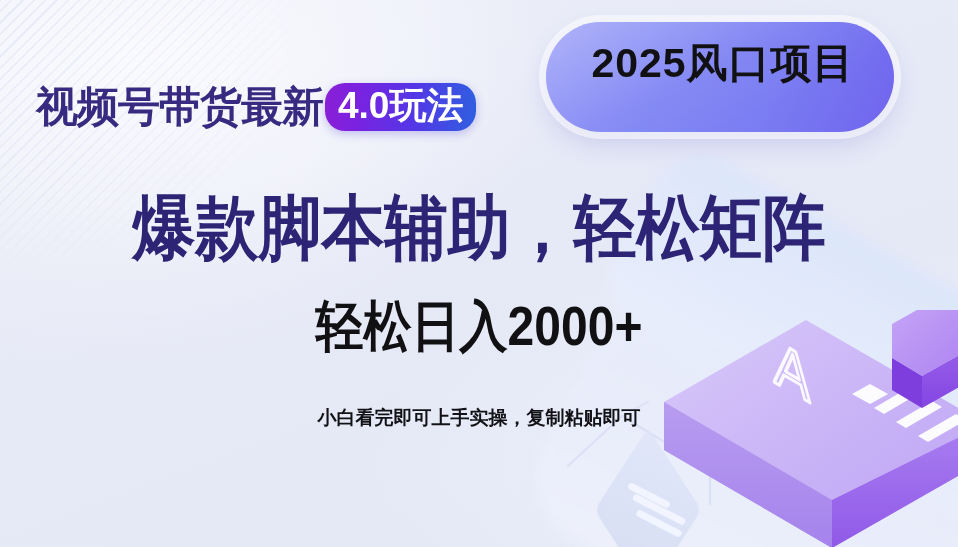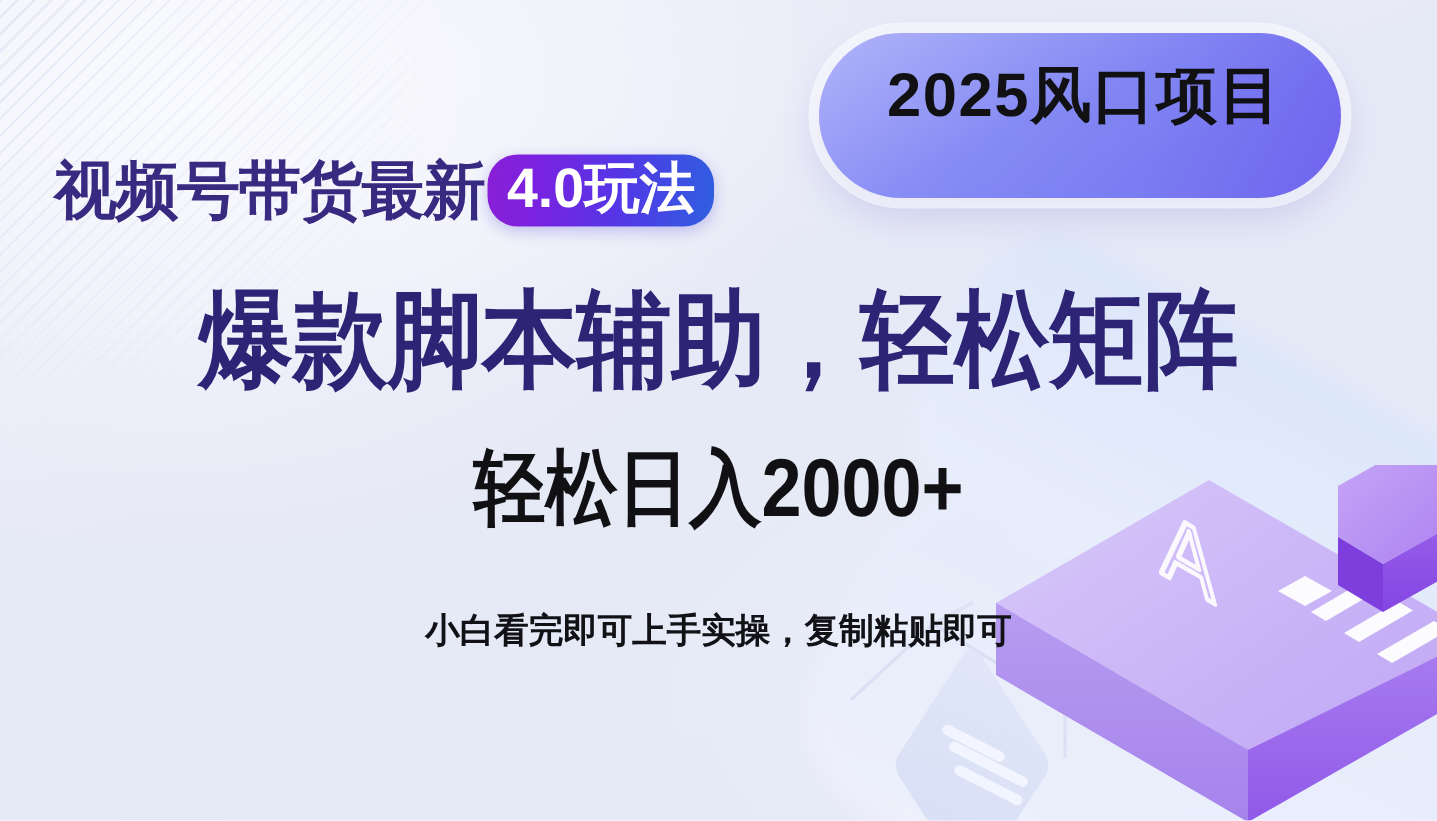--- a/index.html
+++ b/index.html
@@ -152,21 +152,20 @@
     white-space: nowrap;
   }
 
   .row-line1 {
     position: absolute;
     left: 36px;
     top: 83px;
     display: flex;
     align-items: center;
     gap: 0px;
-    margin-top: 20px;
   }
   .line1-text {
     font-size: 42px;
     font-weight: 700;
     color: #372a80;
     letter-spacing: -1px;
     white-space: nowrap;
     line-height: 1;
   }
   .badge {
@@ -214,21 +213,21 @@
     transform: scaleY(1.14);
     transform-origin: center top;
   }
 
   .line4 {
     position: absolute;
     left: 0;
     right: 0;
     top: 407px;
     text-align: center;
-    font-size: 23px;
+    font-size: 19px;
     font-weight: 700;
     color: #121216;
     letter-spacing: 0px;
     line-height: 1.2;
     white-space: nowrap;
   }
 </style>
 </head>
 <body>
 

